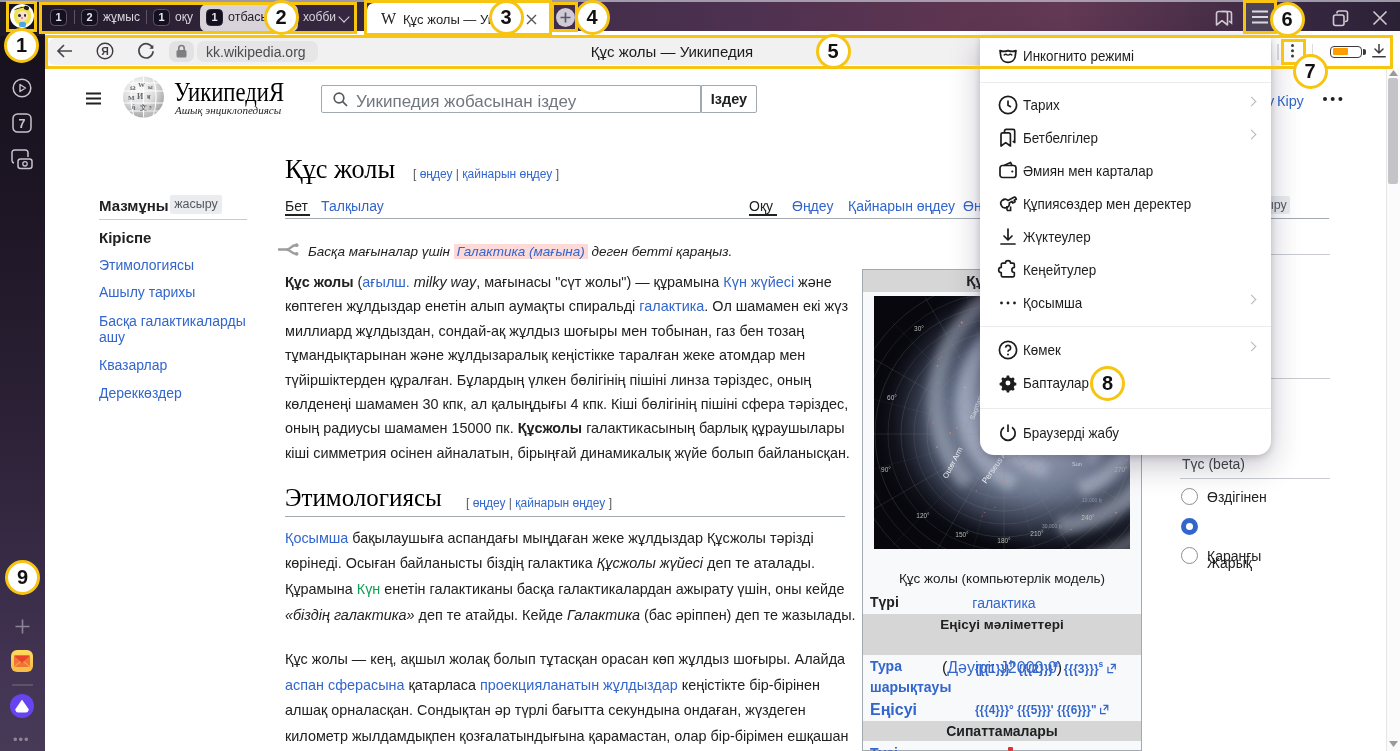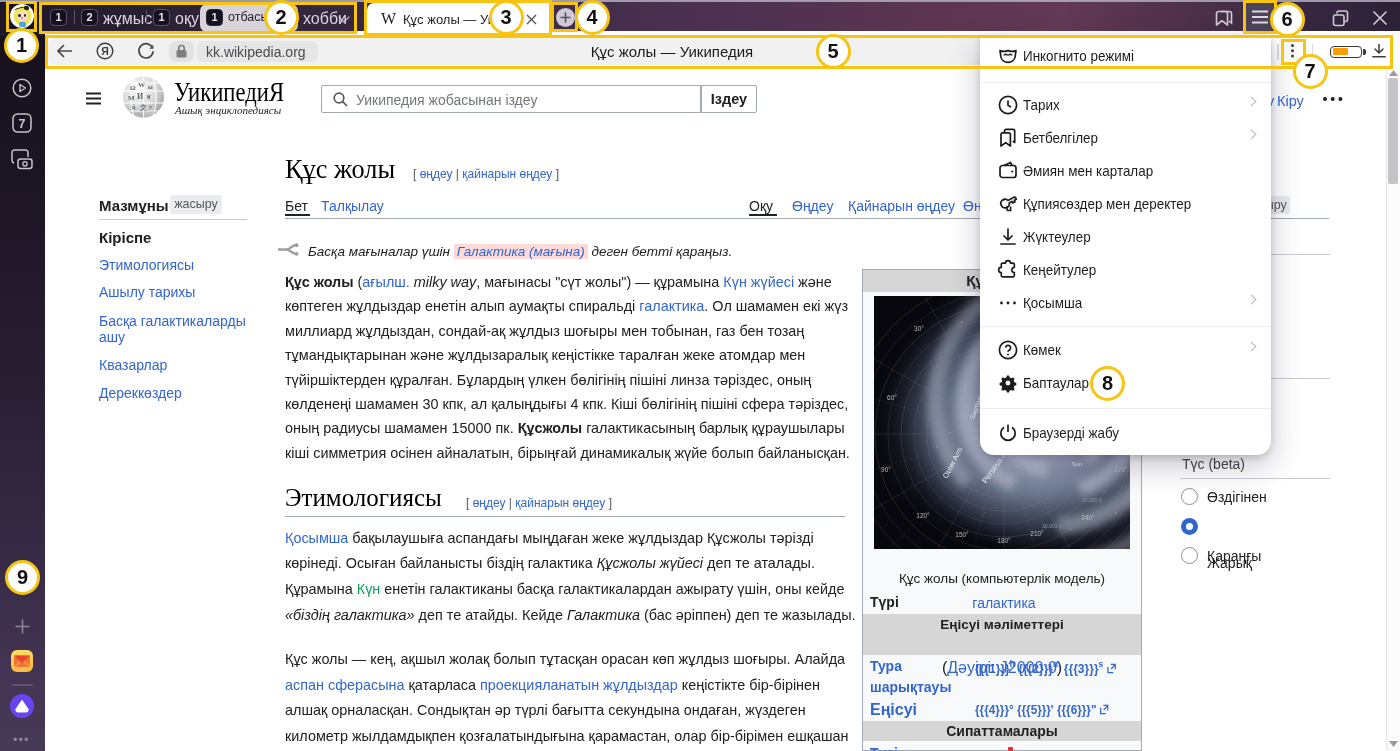--- a/index.html
+++ b/index.html
@@ -7,21 +7,21 @@
   body { position:relative; background:#fff; }
   .abs { position:absolute; }
   
   #topbar { left:0; top:0; width:1400px; height:36px;
     background:linear-gradient(90deg,#1f1827 0%,#2c2135 12%,#3a2a44 30%,#4c3150 52%,#5d3551 68%,#633955 76%,#4a2f48 86%,#352640 94%,#2b2135 100%); }
   #topbar::before { content:""; position:absolute; left:0; top:0; width:100%; height:1.5px; background:#b9b7c3; opacity:.8; }
   .ybox { position:absolute; border:3.2px solid #f6c411; z-index:40; }
   .chipnum { position:absolute; width:17px; height:17px; border-radius:4.5px; background:#151020; border:1px solid #5c5466;
     color:#e8e5ec; font-size:11px; font-weight:bold; text-align:center; line-height:15px; top:9px; }
   .gsep { position:absolute; top:10px; width:1px; height:14px; background:#5d5566; }
-  .gtext { position:absolute; top:10px; font-size:16px; color:#d9d5de; }
+  .gtext { position:absolute; top:10px; font-size:12px; color:#d9d5de; }
   
   #tab { left:367px; top:3px; width:182px; height:33px; background:#fff; border-radius:7px 7px 0 0; z-index:2; }
   
   #toolbar { left:45px; top:31px; width:1355px; height:37px; background:#fff; border-top:3px solid #fff; }
   .pill { position:absolute; border-radius:7px; }
   
   #sidebar { left:0; top:36px; width:45px; height:715px;
     background:linear-gradient(180deg,#17111e 0%,#1b1422 18%,#241b2c 38%,#2d2238 56%,#382b46 74%,#423452 88%,#473a57 100%); }
   
   #page { left:45px; top:68px; width:1341px; height:683px; background:#fff; }
@@ -205,21 +205,21 @@
 </g>
 <path d="M23.5 41.5 a20.5 20.5 0 0 0 14-5.5 l-4-5 h-9 z" fill="#d9d9d9" opacity="0.4"></path>
 </svg></div>
 <div class="abs" style="left:174px;top:77px;font-family:'Liberation Serif',serif;font-size:27px;color:#000;transform:scaleX(0.84);transform-origin:0 50%;">УикипедиЯ</div>
 <div class="abs" style="left:175px;top:104px;font-family:'Liberation Serif',serif;font-style:italic;font-size:11px;color:#202122;">Ашық энциклопедиясы</div>
 <div class="abs" style="left:321px;top:85px;width:380px;height:28px;background:#fff;border:1px solid #a2a9b1;border-radius:2px 0 0 2px;"></div>
 <svg class="abs" style="left:333px;top:92px;" width="15" height="15" viewBox="0 0 15 15">
     <circle cx="6" cy="6" r="4.8" fill="none" stroke="#54595d" stroke-width="1.7"></circle>
     <path d="M9.7 9.7 L14 14" stroke="#54595d" stroke-width="1.7"></path>
   </svg>
-<div class="abs" style="left:356px;top:92px;font-size:14px;color:#72777d;">Уикипедия жобасынан іздеу</div>
+<div class="abs" style="left:356px;top:92px;font-size:17px;color:#72777d;">Уикипедия жобасынан іздеу</div>
 <div class="abs" style="left:701px;top:85px;width:56px;height:28px;background:#fff;border:1px solid #a2a9b1;border-radius:0 2px 2px 0;text-align:center;font-size:14.5px;font-weight:bold;color:#202122;line-height:26px;">Іздеу</div>
 <div class="abs" style="left:1267px;top:93px;font-size:14.5px;color:#3366cc;">у</div>
 <div class="abs" style="left:1277px;top:93px;font-size:14.5px;color:#3366cc;">Кіру</div>
 <div class="abs" style="left:1322.5px;top:96.5px;width:4.5px;height:4.5px;border-radius:50%;background:#202122;box-shadow:7.7px 0 0 #202122,15.4px 0 0 #202122;"></div>
 
 <div class="abs" style="left:285px;top:153px;font-family:'Liberation Serif',serif;font-size:28px;color:#000;transform:scaleX(0.94);transform-origin:0 50%;">Құс жолы</div>
 <div class="abs" style="left:413px;top:167px;font-size:12px;color:#54595d;">[ <span class="wlink">өңдеу</span> | <span class="wlink">қайнарын өңдеу</span> ]</div>
 <div class="abs" style="left:285px;top:197.5px;font-size:14px;color:#202122;">Бет</div>
 <div class="abs" style="left:285px;top:213.5px;width:25px;height:2px;background:#202122;"></div>
 <div class="abs" style="left:321px;top:197.5px;font-size:14px;color:#3366cc;">Талқылау</div>

